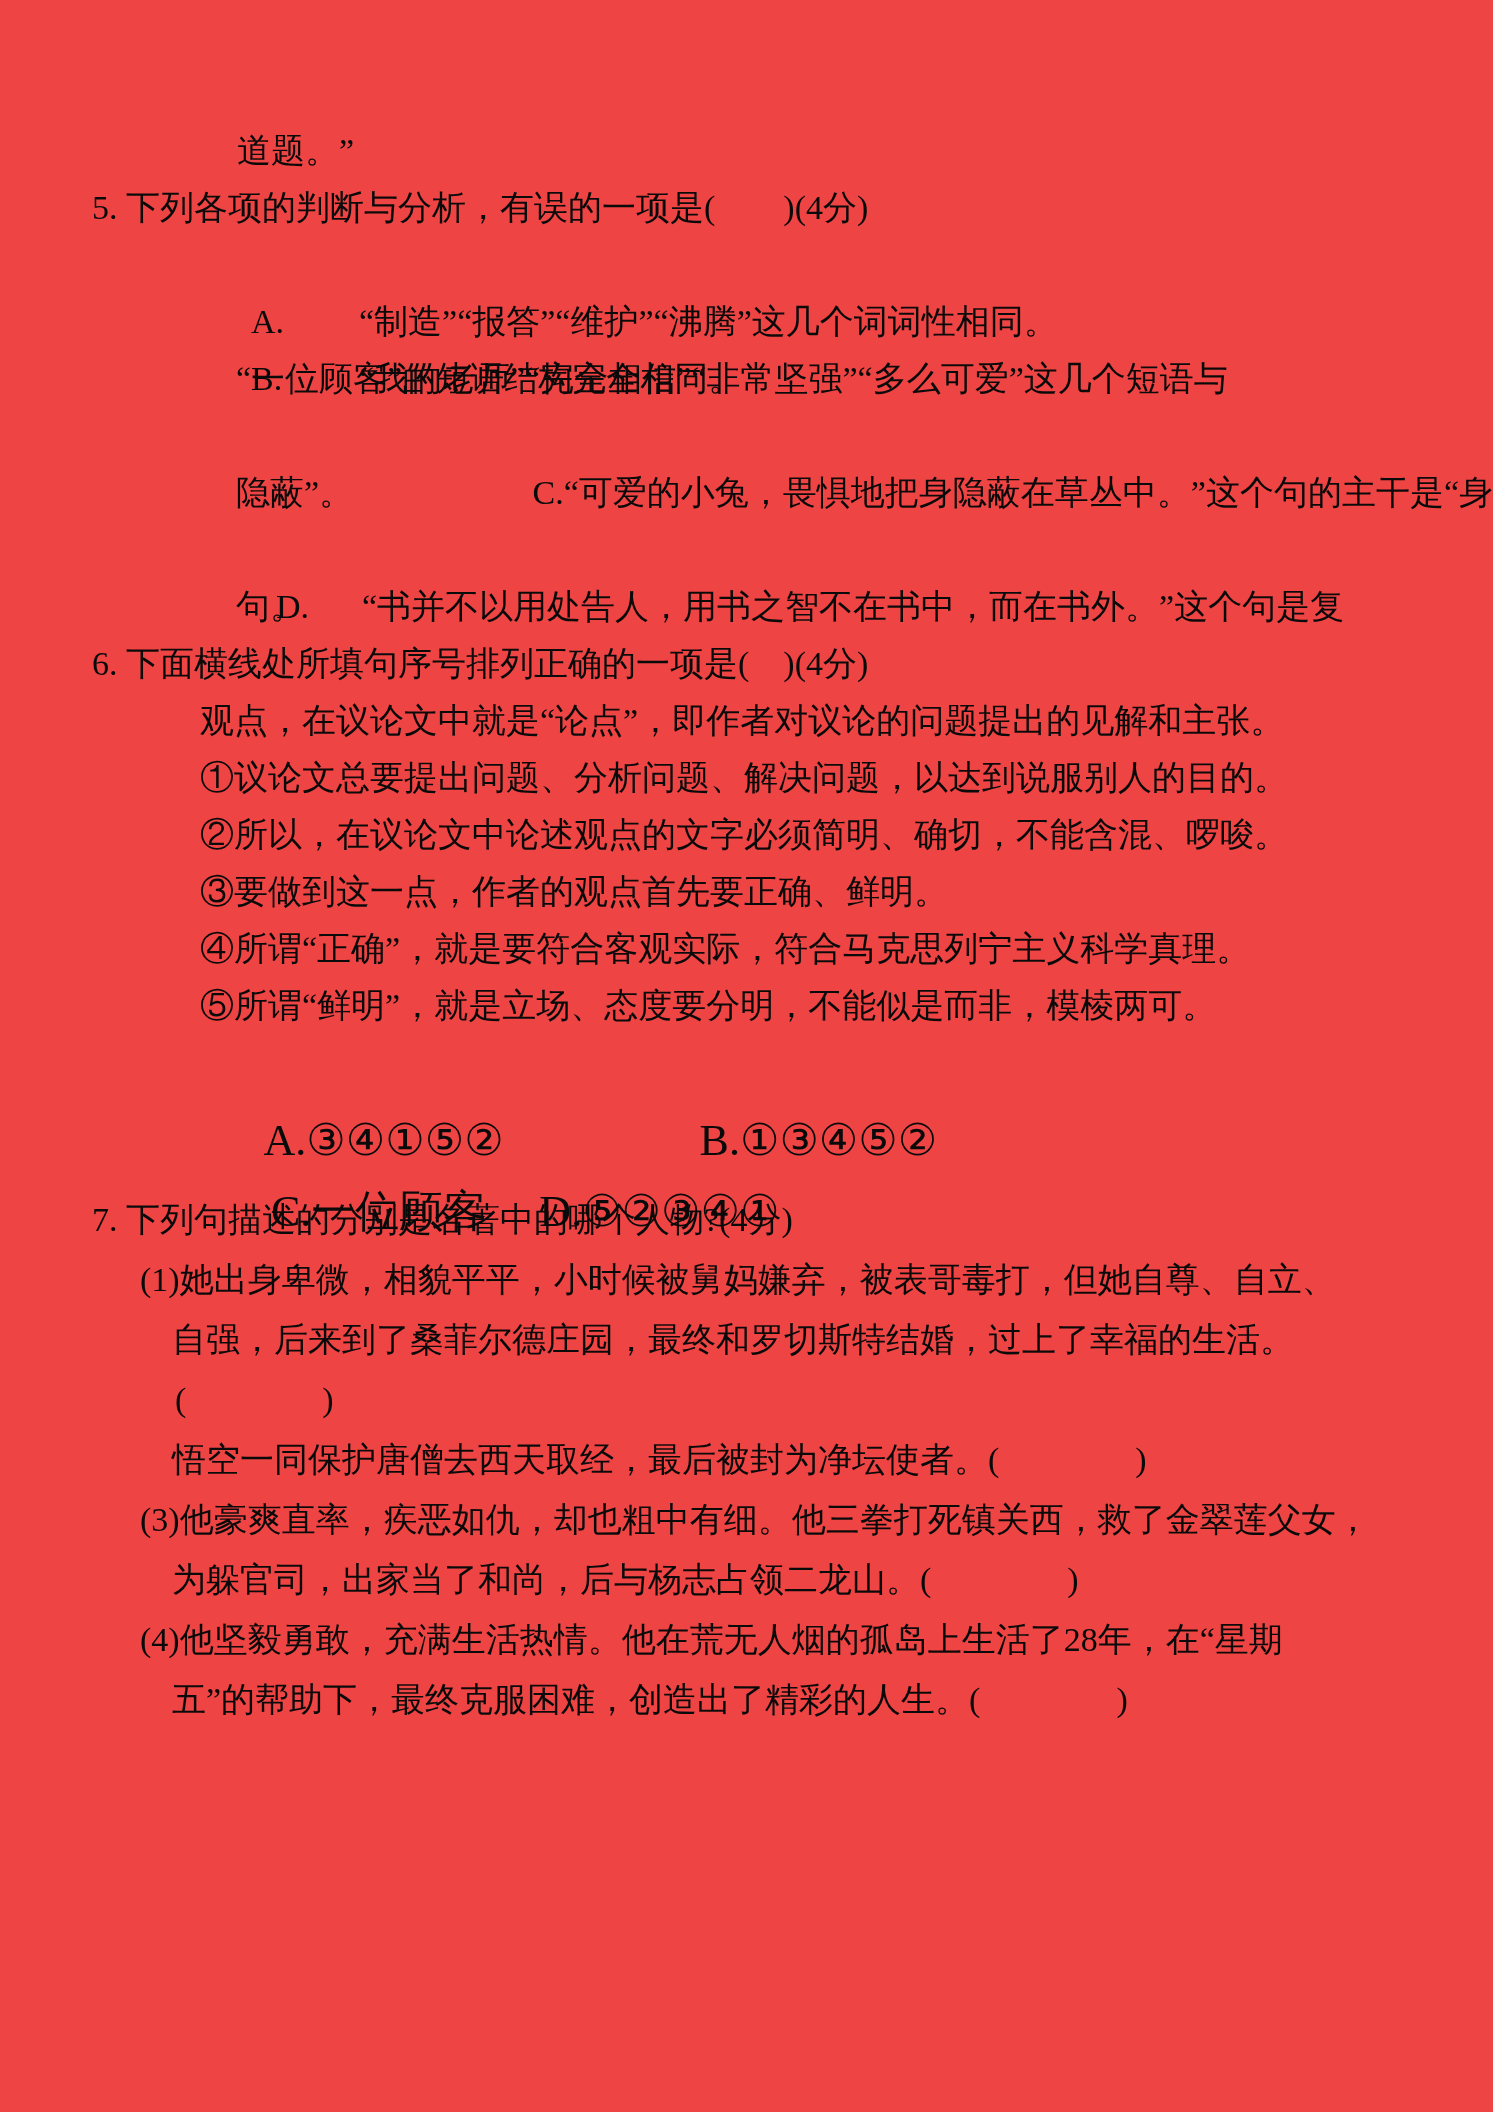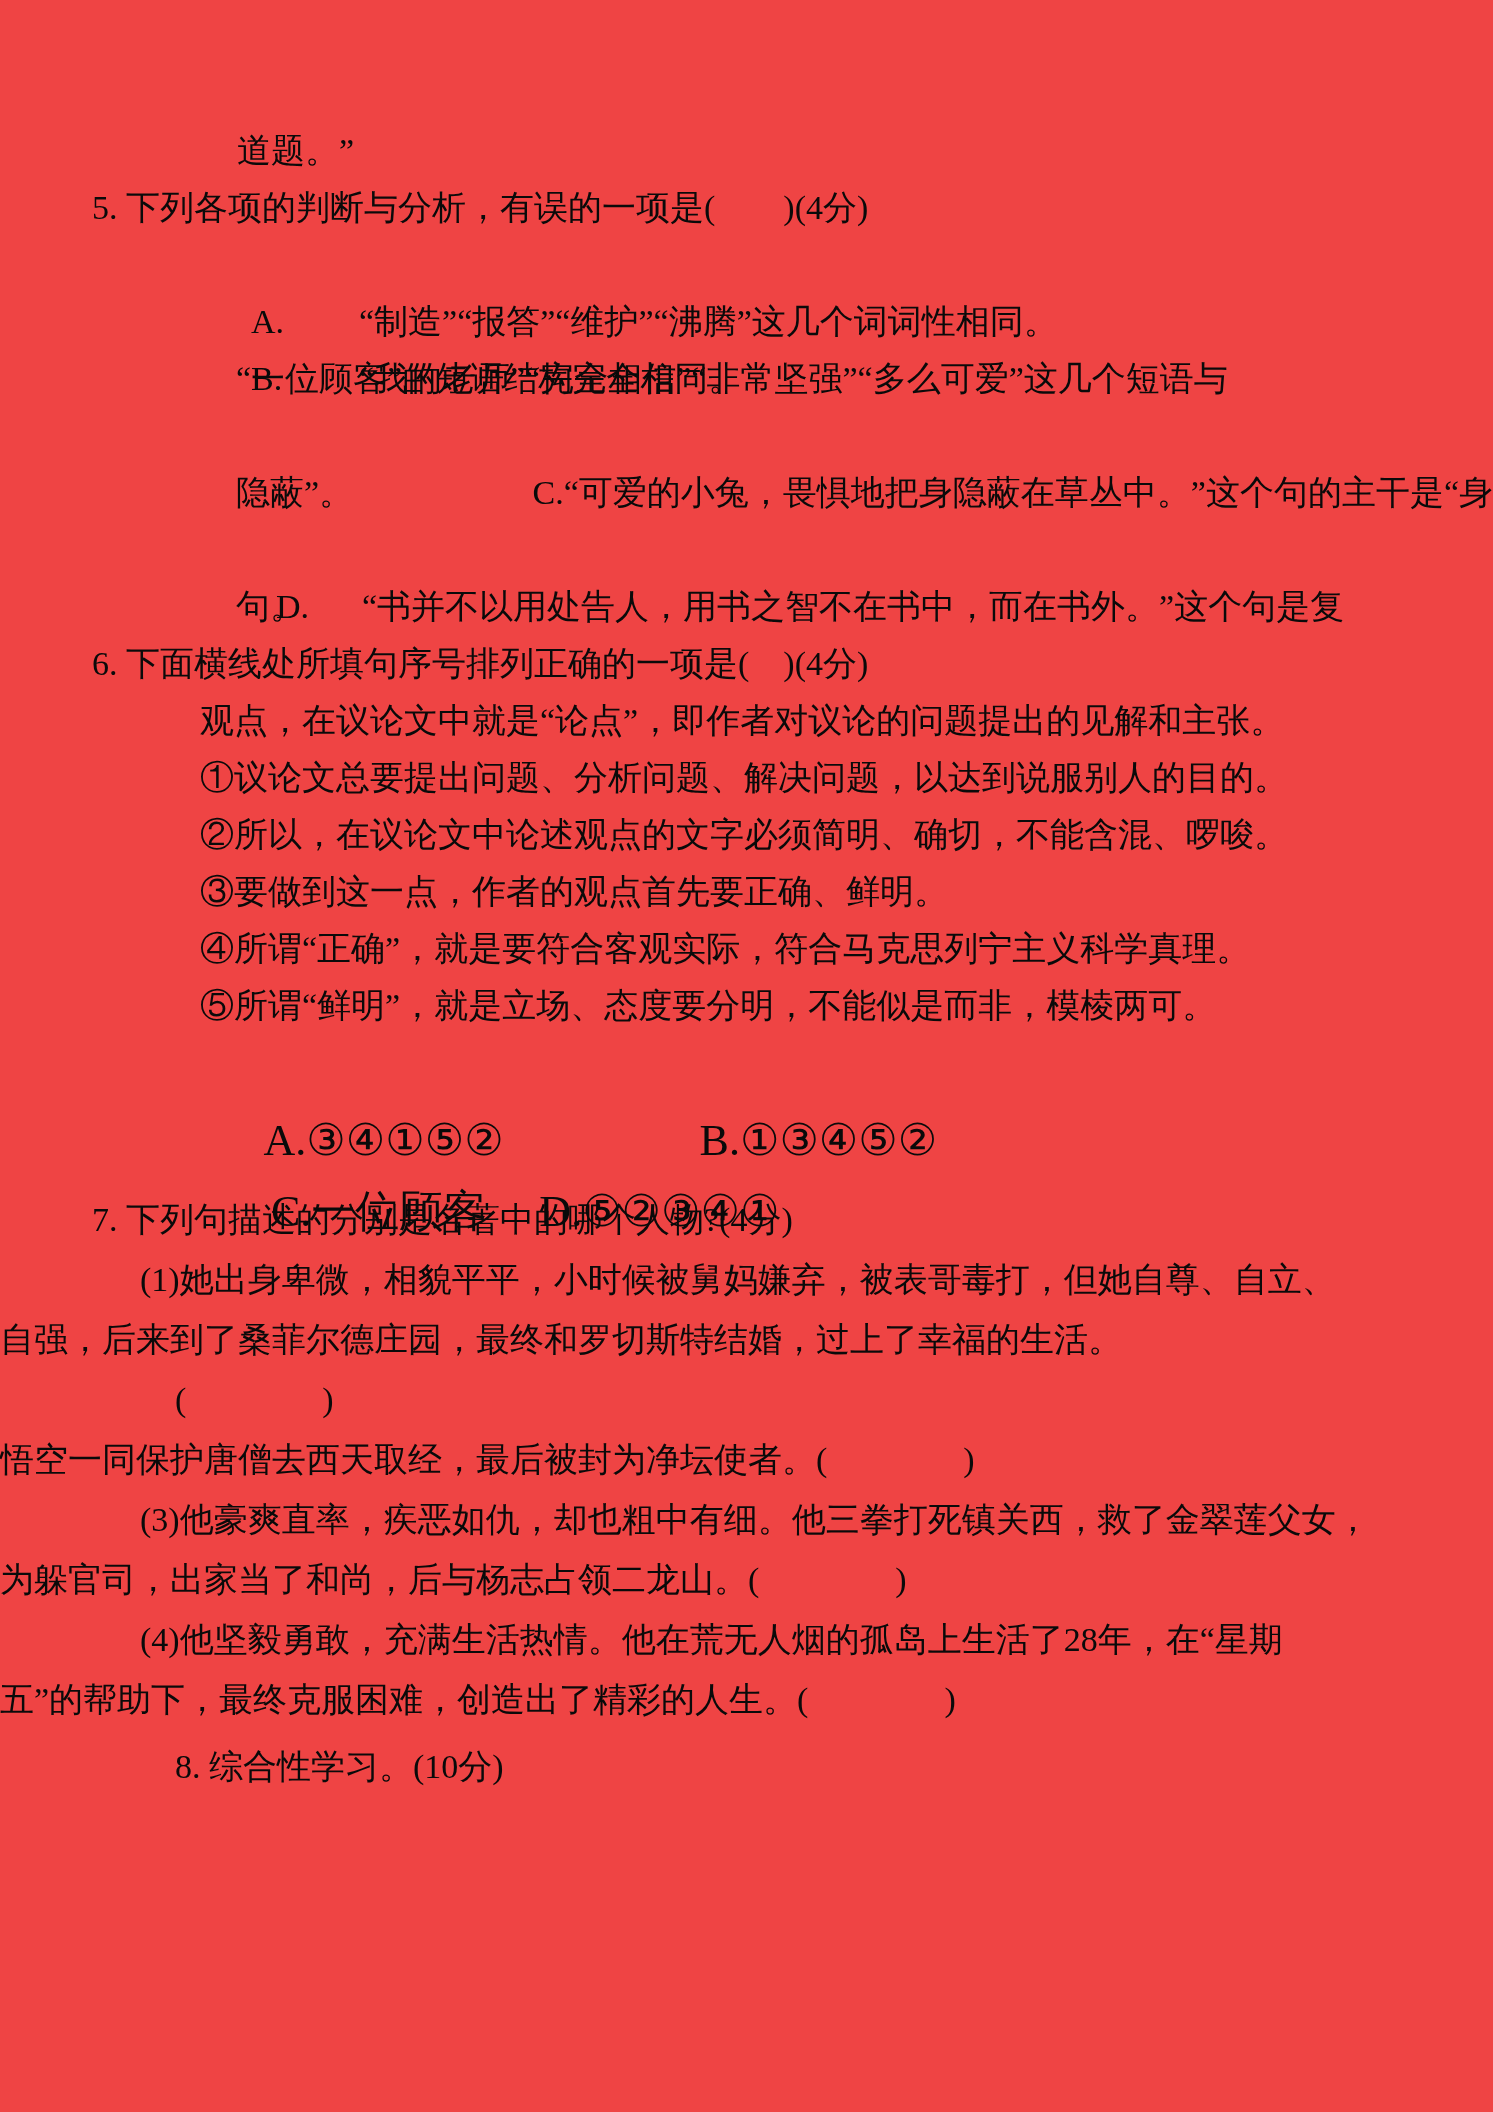--- a/index.html
+++ b/index.html
@@ -31,21 +31,21 @@
   }
   
   .ind-frag{padding-left:237px;}
   .ind-q{padding-left:92px;}
   .ind-opt{padding-left:200px;}
   .ind-optc{padding-left:265px;text-align:right;}
   .ind-optd{padding-left:225px;}
   .ind-cont{padding-left:236px;}
   .ind-body{padding-left:200px;}
   .ind-item{padding-left:140px;}
-  .ind-itemcont{}
+  .ind-itemcont{padding-left:172px;}
   .ind-q8{padding-left:175px;}
   
   .opt-label{display:inline-block;min-width:108px;}
   .opt-label.narrow{min-width:86px;}
   
   .choices-row{
     padding-left:200px;
     font-size:44px;
     line-height:71px;
     height:71px;
@@ -110,16 +110,15 @@
 
       <div class="line ind-itemcont">悟空一同保护唐僧去西天取经，最后被封为净坛使者。(　　　　)</div>
 
       <div class="line ind-item">(3)他豪爽直率，疾恶如仇，却也粗中有细。他三拳打死镇关西，救了金翠莲父女，</div>
       <div class="line ind-itemcont">为躲官司，出家当了和尚，后与杨志占领二龙山。(　　　　)</div>
 
       <div class="line ind-item">(4)他坚毅勇敢，充满生活热情。他在荒无人烟的孤岛上生活了28年，在“星期</div>
       <div class="line ind-itemcont">五”的帮助下，最终克服困难，创造出了精彩的人生。(　　　　)</div>
     </div>
 
-    <div class="line ind-q8 sp-before-q8">8. 综合性学习。(10分)</div>
 
   </div>
 </div>
 
 </body></html>

